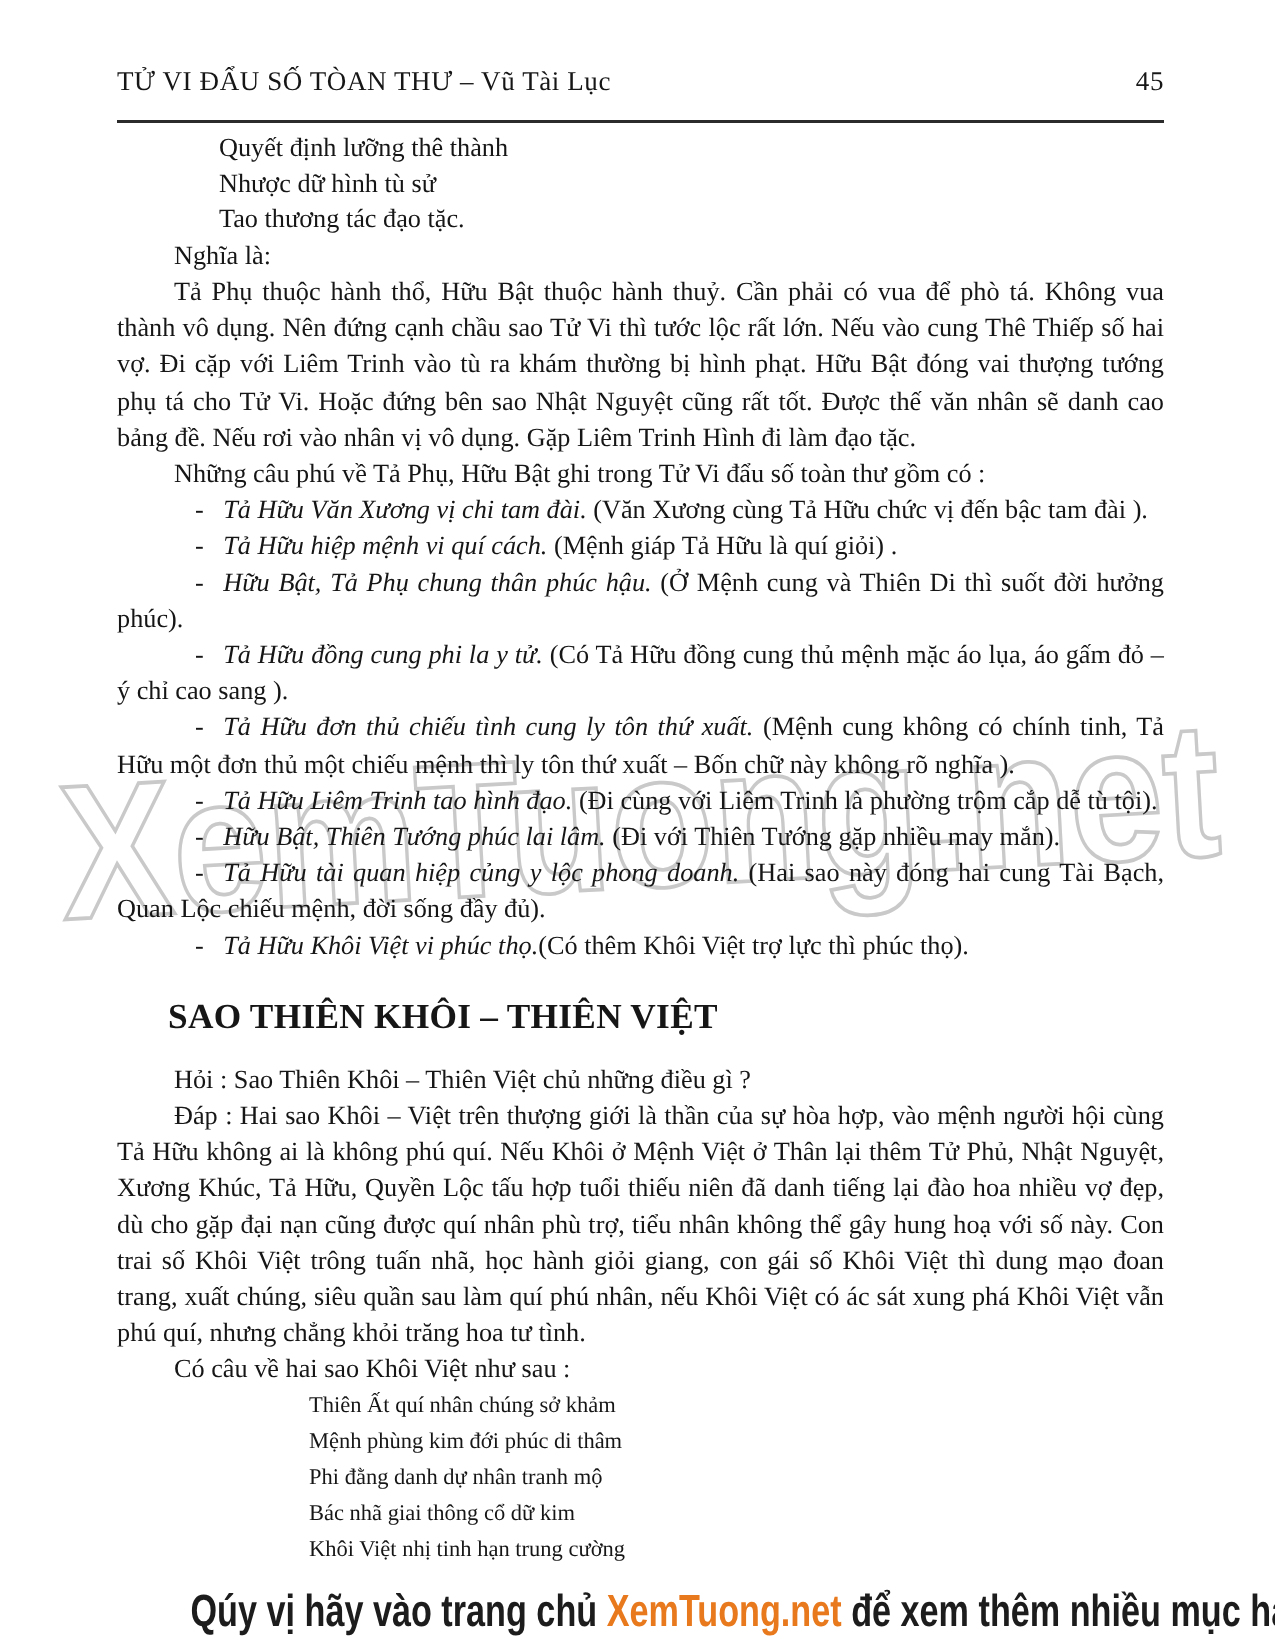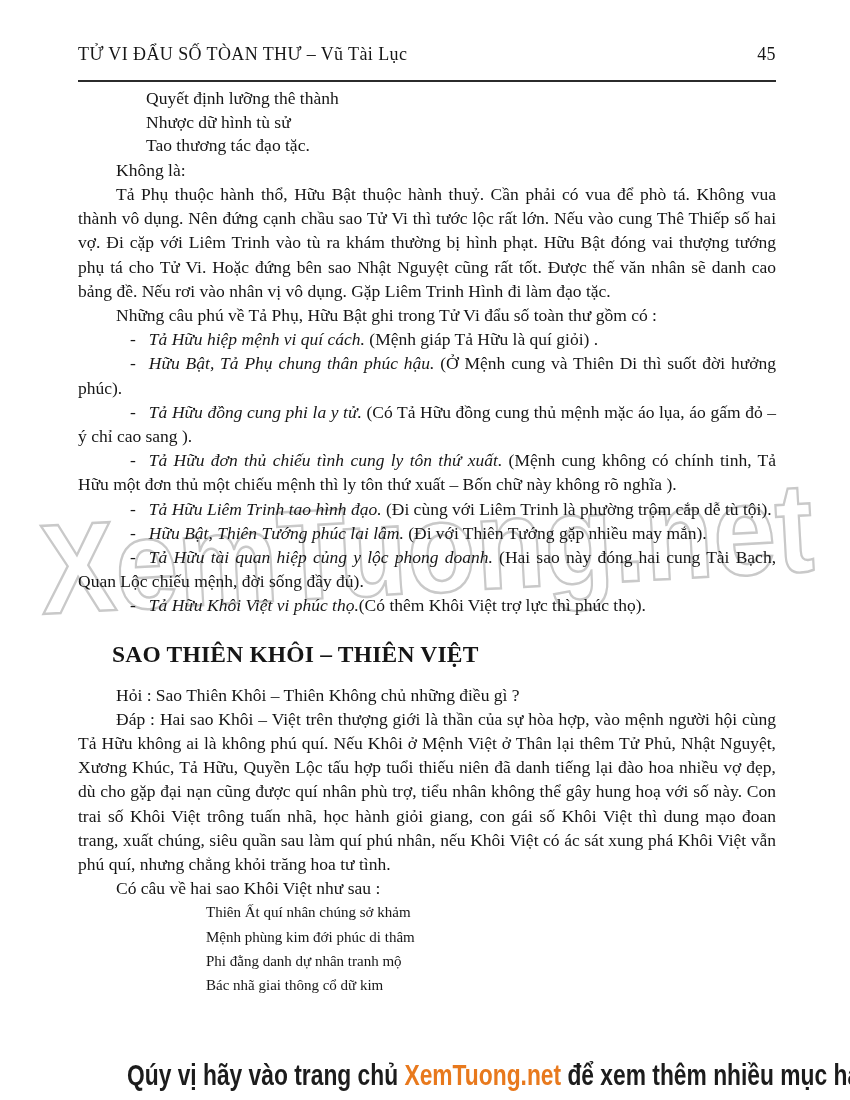--- a/index.html
+++ b/index.html
@@ -60,44 +60,46 @@
       <span>45</span>
     </div>
     <hr class="hdr-rule">
 
     <div class="verse">
       <div class="vline">Quyết định lưỡng thê thành</div>
       <div class="vline">Nhược dữ hình tù sử</div>
       <div class="vline">Tao thương tác đạo tặc.</div>
     </div>
 
-    <p class="noj">Không là:</p>
+    <p class="noj">Nghĩa là:</p>
     <p>Tả Phụ thuộc hành thổ, Hữu Bật thuộc hành thuỷ. Cần phải có vua để phò tá. Không vua thành vô dụng. Nên đứng cạnh chầu sao Tử Vi thì tước lộc rất lớn. Nếu vào cung Thê Thiếp số hai vợ. Đi cặp với Liêm Trinh vào tù ra khám thường bị hình phạt. Hữu Bật đóng vai thượng tướng phụ tá cho Tử Vi. Hoặc đứng bên sao Nhật Nguyệt cũng rất tốt. Được thế văn nhân sẽ danh cao bảng đề. Nếu rơi vào nhân vị vô dụng. Gặp Liêm Trinh Hình đi làm đạo tặc.</p>
     <p>Những câu phú về Tả Phụ, Hữu Bật ghi trong Tử Vi đẩu số toàn thư gồm có :</p>
 
+    <p class="li"><span class="dash">-</span><span class="it">Tả Hữu Văn Xương vị chi tam đài.</span> <span>(Văn Xương cùng Tả Hữu chức vị đến bậc tam đài ).</span></p>
     <p class="li"><span class="dash">-</span><span class="it">Tả Hữu hiệp mệnh vi quí cách.</span> <span>(Mệnh giáp Tả Hữu là quí giỏi) .</span></p>
     <p class="li"><span class="dash">-</span><span class="it">Hữu Bật, Tả Phụ chung thân phúc hậu.</span> <span>(Ở Mệnh cung và Thiên Di thì suốt đời hưởng phúc).</span></p>
     <p class="li"><span class="dash">-</span><span class="it">Tả Hữu đồng cung phi la y tử.</span> <span>(Có Tả Hữu đồng cung thủ mệnh mặc áo lụa, áo gấm đỏ – ý chỉ cao sang ).</span></p>
     <p class="li"><span class="dash">-</span><span class="it">Tả Hữu đơn thủ chiếu tình cung ly tôn thứ xuất.</span> <span>(Mệnh cung không có chính tinh, Tả Hữu một đơn thủ một chiếu mệnh thì ly tôn thứ xuất – Bốn chữ này không rõ nghĩa ).</span></p>
     <p class="li"><span class="dash">-</span><span class="it">Tả Hữu Liêm Trinh tao hình đạo.</span> <span>(Đi cùng với Liêm Trinh là phường trộm cắp dễ tù tội).</span></p>
     <p class="li"><span class="dash">-</span><span class="it">Hữu Bật, Thiên Tướng phúc lai lâm.</span> <span>(Đi với Thiên Tướng gặp nhiều may mắn).</span></p>
     <p class="li"><span class="dash">-</span><span class="it">Tả Hữu tài quan hiệp củng y lộc phong doanh.</span> <span>(Hai sao này đóng hai cung Tài Bạch, Quan Lộc chiếu mệnh, đời sống đầy đủ).</span></p>
     <p class="li"><span class="dash">-</span><span class="it">Tả Hữu Khôi Việt vi phúc thọ.</span><span>(Có thêm Khôi Việt trợ lực thì phúc thọ).</span></p>
 
     <h1>SAO THIÊN KHÔI – THIÊN VIỆT</h1>
 
-    <p>Hỏi : Sao Thiên Khôi – Thiên Không chủ những điều gì ?</p>
+    <p>Hỏi : Sao Thiên Khôi – Thiên Việt chủ những điều gì ?</p>
     <p>Đáp : Hai sao Khôi – Việt trên thượng giới là thần của sự hòa hợp, vào mệnh người hội cùng Tả Hữu không ai là không phú quí. Nếu Khôi ở Mệnh Việt ở Thân lại thêm Tử Phủ, Nhật Nguyệt, Xương Khúc, Tả Hữu, Quyền Lộc tấu hợp tuổi thiếu niên đã danh tiếng lại đào hoa nhiều vợ đẹp, dù cho gặp đại nạn cũng được quí nhân phù trợ, tiểu nhân không thể gây hung hoạ với số này. Con trai số Khôi Việt trông tuấn nhã, học hành giỏi giang, con gái số Khôi Việt thì dung mạo đoan trang, xuất chúng, siêu quần sau làm quí phú nhân, nếu Khôi Việt có ác sát xung phá Khôi Việt vẫn phú quí, nhưng chẳng khỏi trăng hoa tư tình.</p>
     <p>Có câu về hai sao Khôi Việt như sau :</p>
 
     <div class="verse2">
       <div class="vline">Thiên Ất quí nhân chúng sở khảm</div>
       <div class="vline">Mệnh phùng kim đới phúc di thâm</div>
       <div class="vline">Phi đằng danh dự nhân tranh mộ</div>
       <div class="vline">Bác nhã giai thông cổ dữ kim</div>
+      <div class="vline">Khôi Việt nhị tinh hạn trung cường</div>
     </div>
 
   </div>
 
   <div class="footer">
     <div class="footer-inner"><span>Qúy vị hãy vào trang chủ </span><span class="brand">XemTuong.net</span><span> để xem thêm nhiều mục hay khác</span></div>
   </div>
 
 </div>
 

